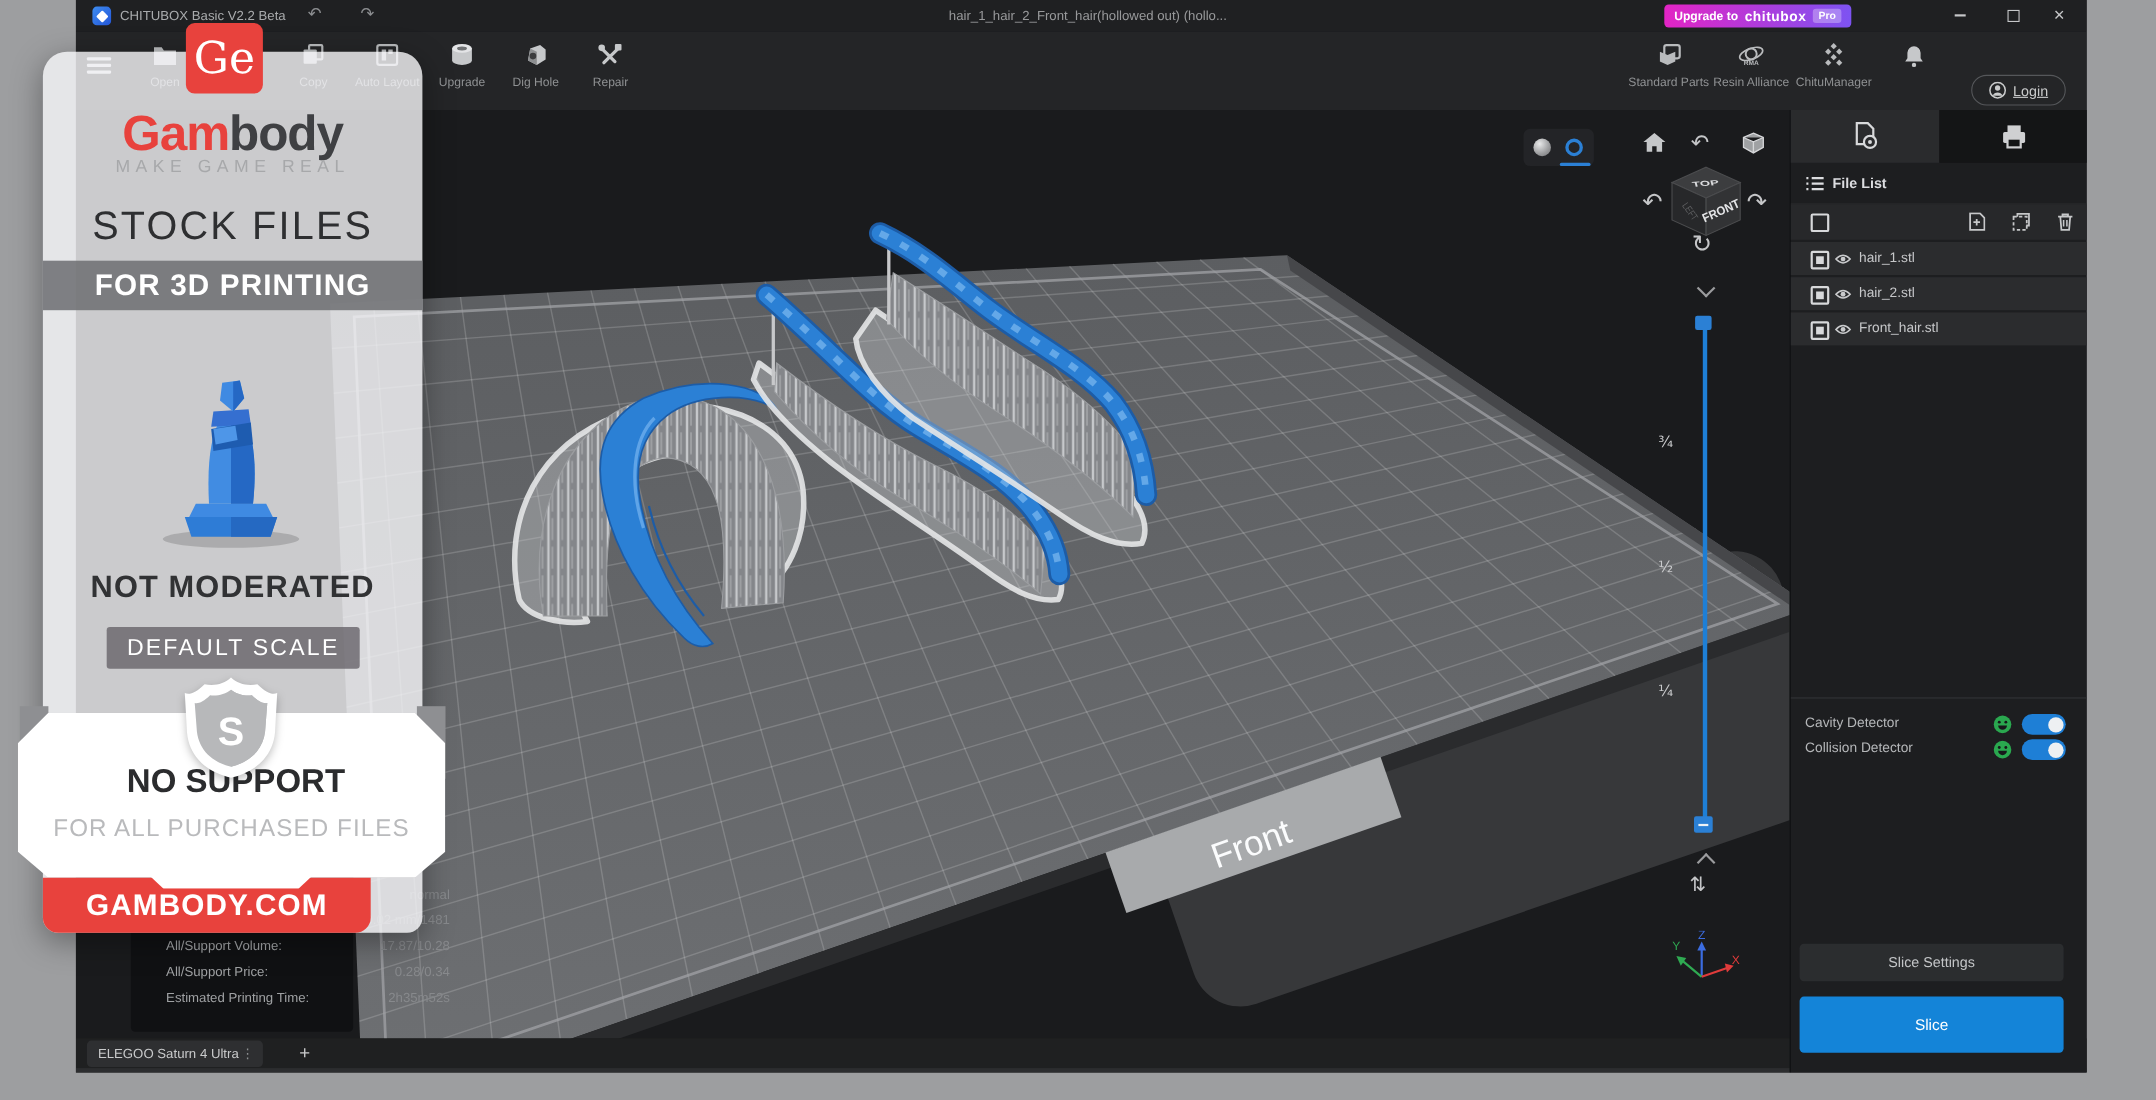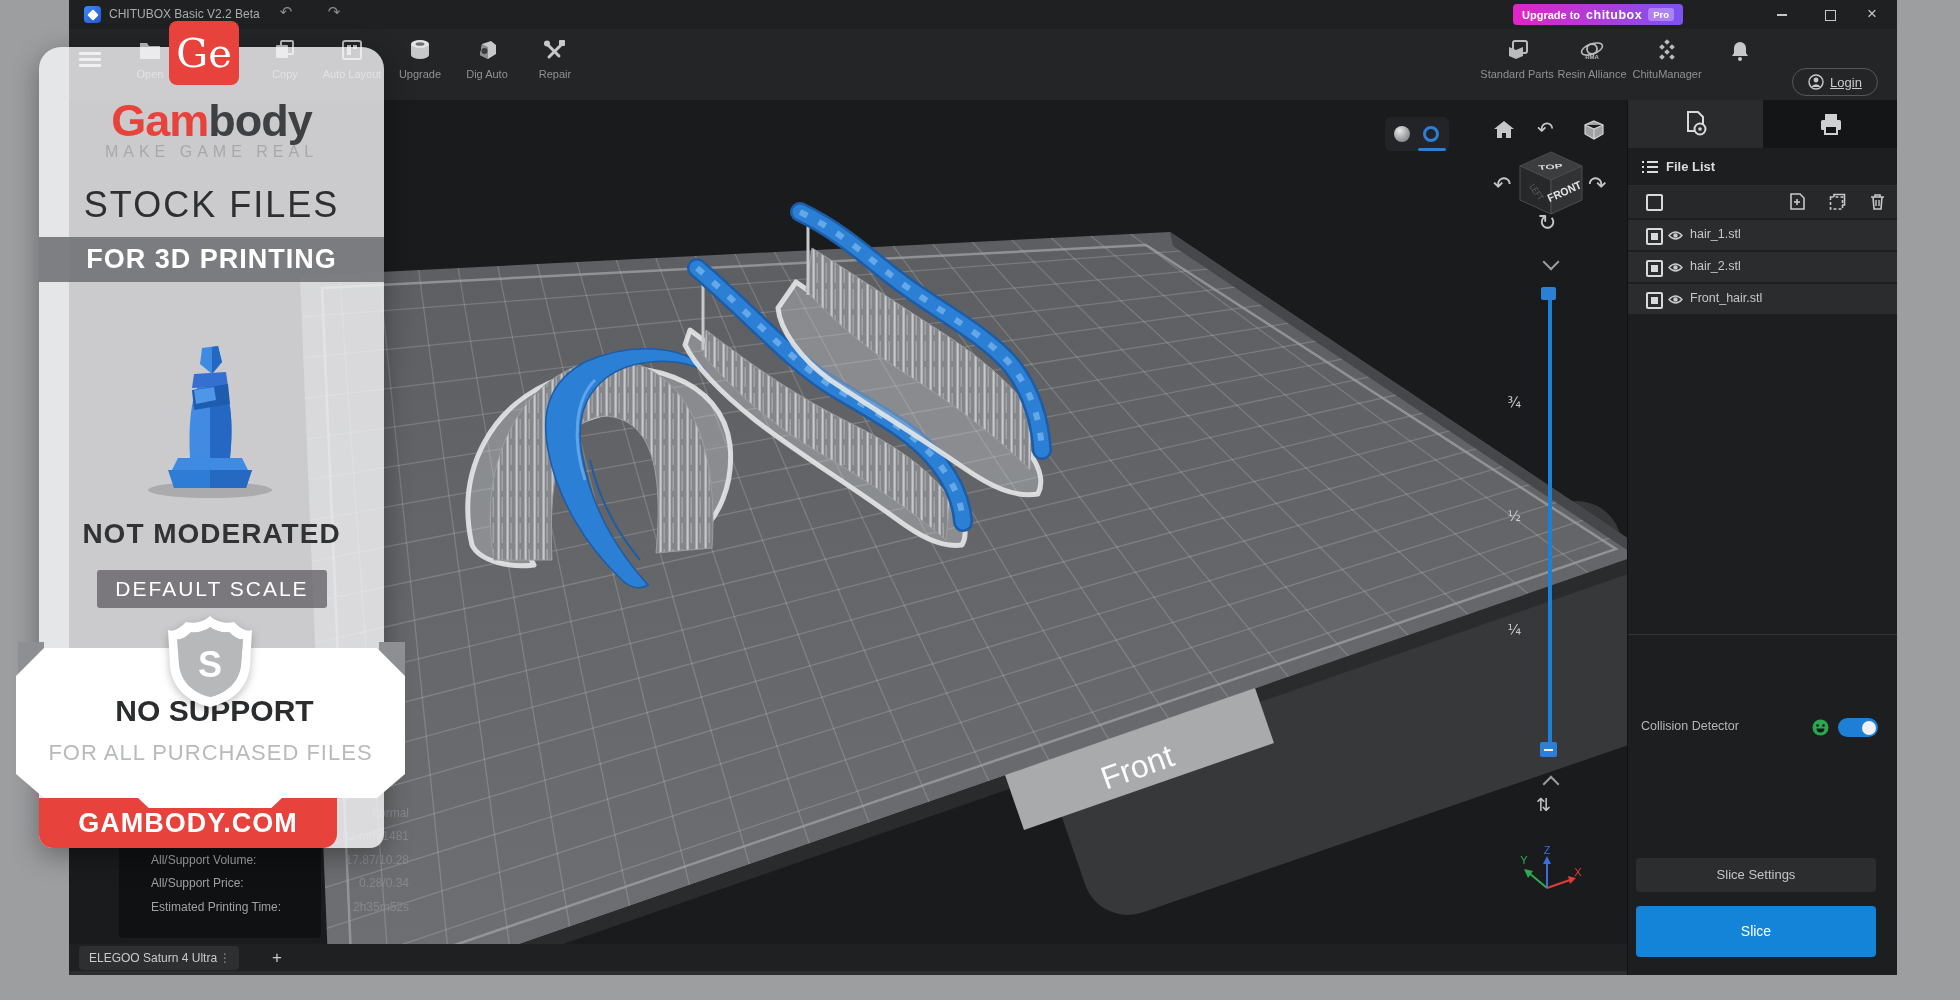--- a/index.html
+++ b/index.html
@@ -121,20 +121,21 @@
 
 <div class="app">
 
   <div class="titlebar">
     <div class="tb-logo">
         <i></i>
       </div>
     <div class="app-title">CHITUBOX Basic V2.2 Beta</div>
     <div class="histbtn" style="left:205px">↶</div>
     <div class="histbtn" style="left:253px">↷</div>
+    <div class="doc-title">hair_1_hair_2_Front_hair(hollowed out) (hollo...</div>
     <div class="upgrade">
       <span class="pfx">Upgrade to</span>
       <span class="brand">chitubox</span>
       <span class="badge">Pro</span>
     </div>
     <div class="winbtn" style="left:1700px"><span class="bar"></span></div>
     <div class="winbtn" style="left:1748px"><span class="sq"></span></div>
     <div class="winbtn" style="left:1790px;font-size:17px">×</div>
   </div>
 
@@ -167,21 +168,21 @@
           <ellipse cx="13" cy="5" rx="4.5" ry="1.8" fill="#6f7173"></ellipse>
         </svg>
       <span class="lbl">Upgrade</span>
     </div>
     <div class="titem" style="left:380px">
       <svg width="26" height="22" viewBox="0 0 26 22">
           <path d="M8,5 L17,2 L22,6 L22,15 L14,20 L6,16 Z" fill="#c6c8ca"></path>
           <path d="M8,5 L14,8 L14,20 L6,16 Z" fill="#8c8e90"></path>
           <circle cx="10.5" cy="12" r="3" fill="#3a3b3d"></circle>
         </svg>
-      <span class="lbl">Dig Auto</span>
+      <span class="lbl">Dig Hole</span>
     </div>
     <div class="titem" style="left:448px">
       <svg width="24" height="22" viewBox="0 0 24 22">
           <path d="M3,4 l13,13" stroke="#c6c8ca" stroke-width="3" stroke-linecap="round"></path>
           <path d="M20,4 L6,18" stroke="#c6c8ca" stroke-width="3" stroke-linecap="round"></path>
           <circle cx="4" cy="4.5" r="3" fill="#c6c8ca"></circle>
           <rect x="16" y="1" width="6" height="6" rx="1" fill="#c6c8ca"></rect>
         </svg>
       <span class="lbl">Repair</span>
     </div>
@@ -481,21 +482,33 @@
     </div>
     <div class="frow" style="top:184px">
       <span class="cbx part" style="left:18px;top:8px"></span>
       <svg class="abs" style="left:40px;top:10px" width="15" height="11" viewBox="0 0 15 11">
           <path d="M1,5.5 Q7.5,-1.5 14,5.5 Q7.5,12.5 1,5.5 Z" fill="none" stroke="#c9cacc" stroke-width="1.4"></path>
           <circle cx="7.5" cy="5.5" r="2.2" fill="#c9cacc"></circle>
         </svg>
       <span class="fname">Front_hair.stl</span>
     </div>
     <div class="div634"></div>
-    <div class="drow" style="top:610px">
+    <div class="drow" style="top:541px">
+      <span class="dl">Cavity Detector</span>
+      <svg class="smiley" width="17" height="17" viewBox="0 0 17 17">
+          <circle cx="8.5" cy="8.5" r="8" fill="#2aa84f"></circle>
+          <circle cx="5.5" cy="6.5" r="1.3" fill="#17191b"></circle>
+          <circle cx="11.5" cy="6.5" r="1.3" fill="#17191b"></circle>
+          <path d="M4.5,9.5 a4,4 0 0 0 8,0 z" fill="#17191b"></path>
+        </svg>
+      <div class="toggle">
+          <i></i>
+        </div>
+    </div>
+    <div class="drow" style="top:564px">
       <span class="dl">Collision Detector</span>
       <svg class="smiley" width="17" height="17" viewBox="0 0 17 17">
           <circle cx="8.5" cy="8.5" r="8" fill="#2aa84f"></circle>
           <circle cx="5.5" cy="6.5" r="1.3" fill="#17191b"></circle>
           <circle cx="11.5" cy="6.5" r="1.3" fill="#17191b"></circle>
           <path d="M4.5,9.5 a4,4 0 0 0 8,0 z" fill="#17191b"></path>
         </svg>
       <div class="toggle">
           <i></i>
         </div>

